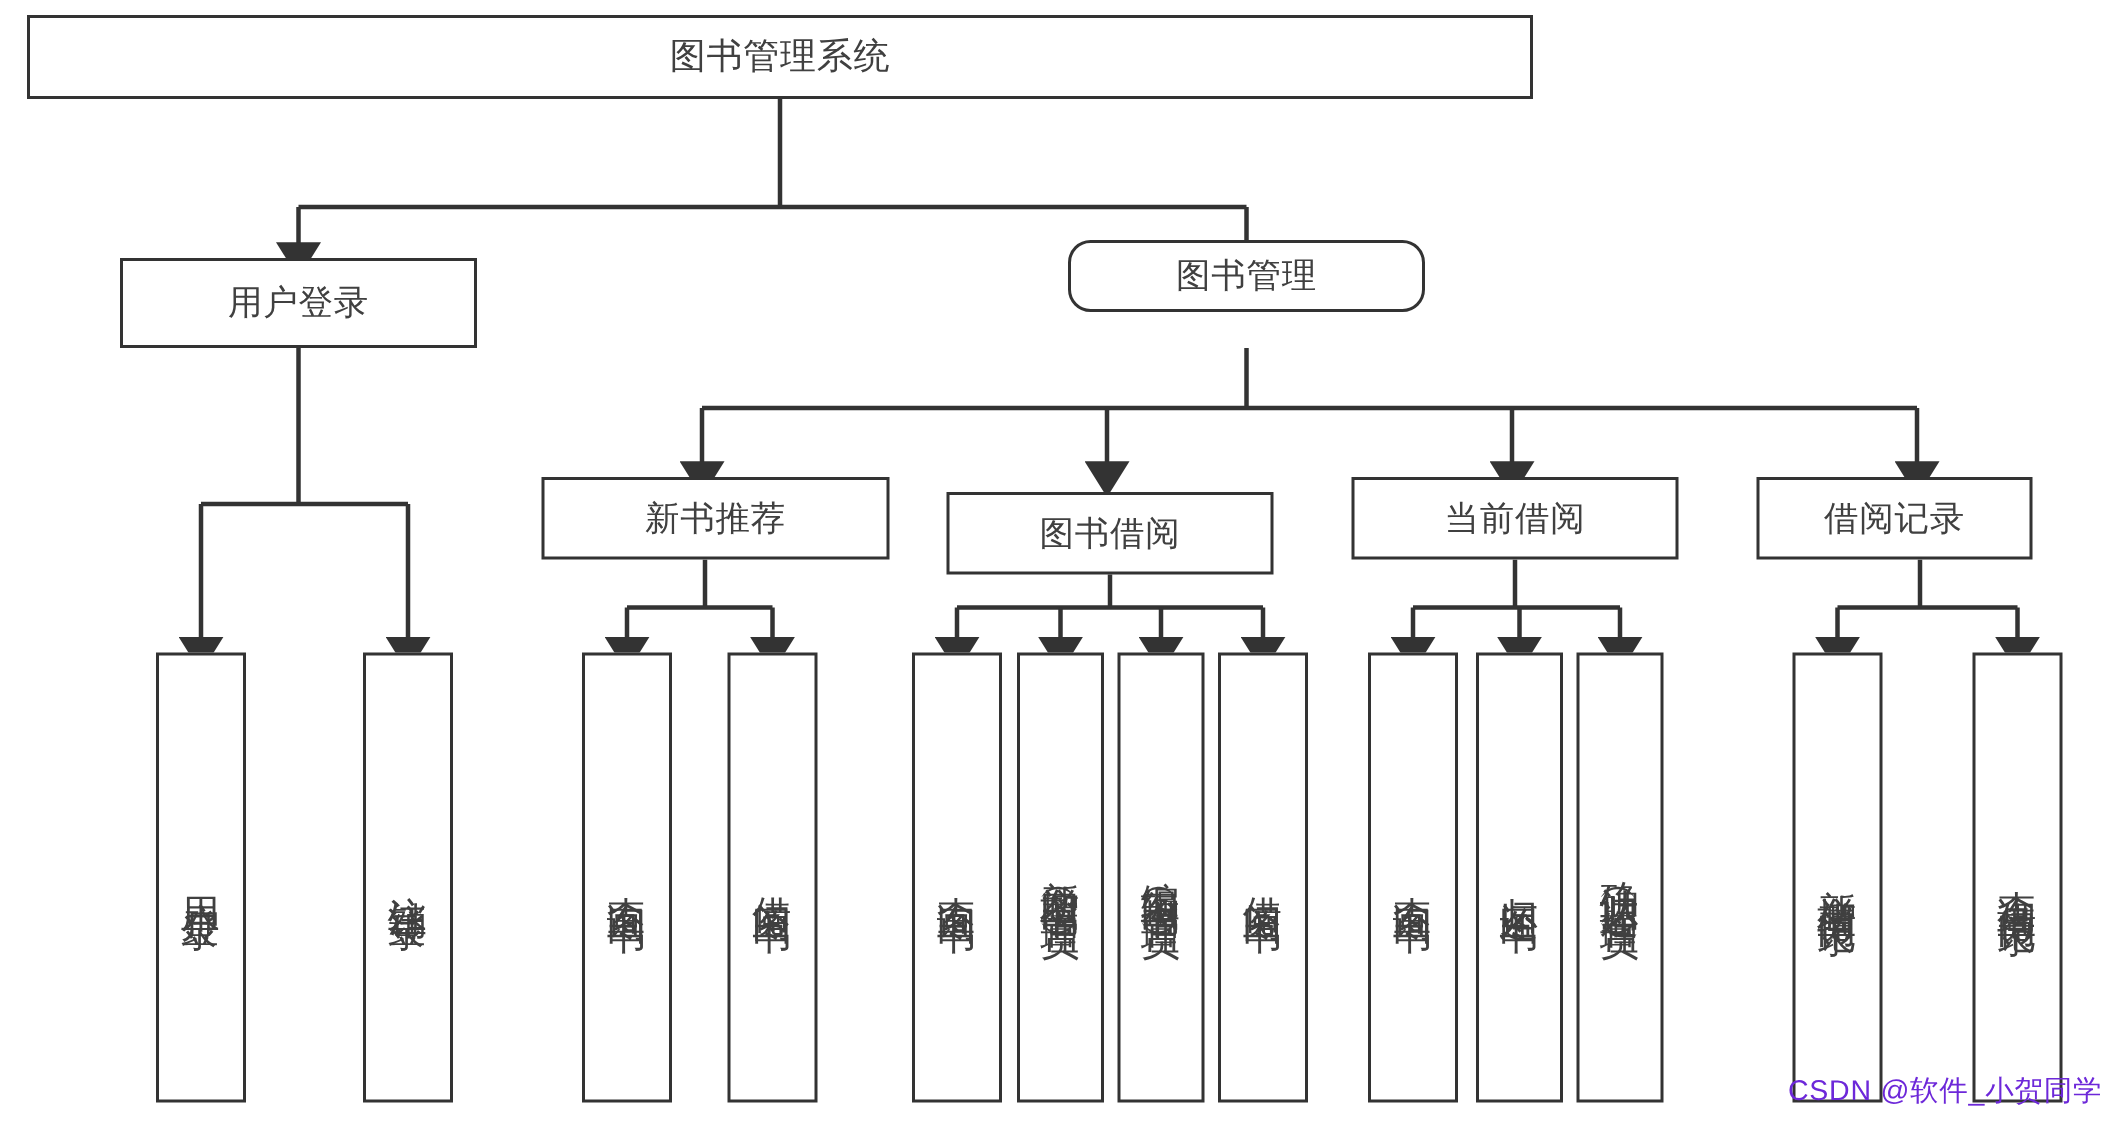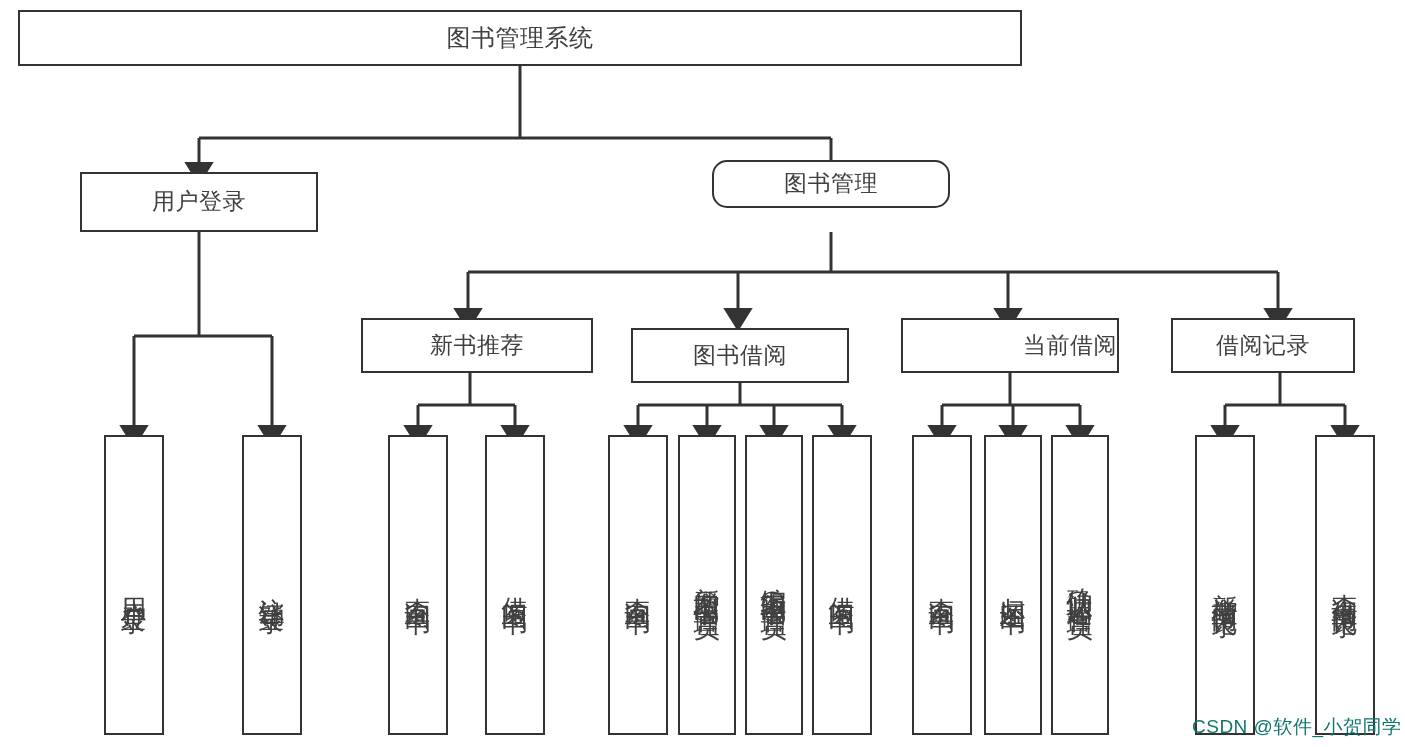--- a/index.html
+++ b/index.html
@@ -147,21 +147,21 @@
   <div class="node horiz" id="node-l2-1" style="left: 712px; top: 160px; width: 238px; height: 48px; border-radius: 15px;">
     <span class="node-label">图书管理</span>
   </div>
 
   <div class="node horiz" id="node-l3-0" style="left: 361px; top: 318px; width: 232px; height: 55px;">
     <span class="node-label">新书推荐</span>
   </div>
   <div class="node horiz" id="node-l3-1" style="left: 631px; top: 312px; width: 218px; height: 55px; margin-top: 16px;">
     <span class="node-label">图书借阅</span>
   </div>
-  <div class="node horiz" id="node-l3-2" style="left: 901px; top: 318px; width: 218px; height: 55px; justify-content: flex-end;">
+  <div class="node horiz" id="node-l3-2" style="left: 901px; top: 318px; width: 218px; height: 55px;">
     <span class="node-label">当前借阅</span>
   </div>
   <div class="node horiz" id="node-l3-3" style="left: 1171px; top: 318px; width: 184px; height: 55px;">
     <span class="node-label">借阅记录</span>
   </div>
 
   <div class="node vert" id="node-leaf-0" style="left: 104px; top: 435px; width: 60px; height: 300px;">
     <span class="node-label">用户登录</span>
   </div>
   <div class="node vert" id="node-leaf-1" style="left: 242px; top: 435px; width: 60px; height: 300px;">
@@ -194,14 +194,14 @@
   <div class="node vert" id="node-leaf-10" style="left: 1051px; top: 435px; width: 58px; height: 300px;">
     <span class="node-label">确认归还（管理员）</span>
   </div>
   <div class="node vert" id="node-leaf-11" style="left: 1195px; top: 435px; width: 60px; height: 300px;">
     <span class="node-label">新增借阅记录</span>
   </div>
   <div class="node vert" id="node-leaf-12" style="left: 1315px; top: 435px; width: 60px; height: 300px;">
     <span class="node-label">查询借阅记录</span>
   </div>
 
-  <div id="watermark" style="left: 1192px; top: 714px; color: #0f766e;">CSDN @软件_小贺同学</div>
+  <div id="watermark" style="left: 1192px; top: 714px; color: #6d28d9;">CSDN @软件_小贺同学</div>
 </div>
 
 </body></html>

